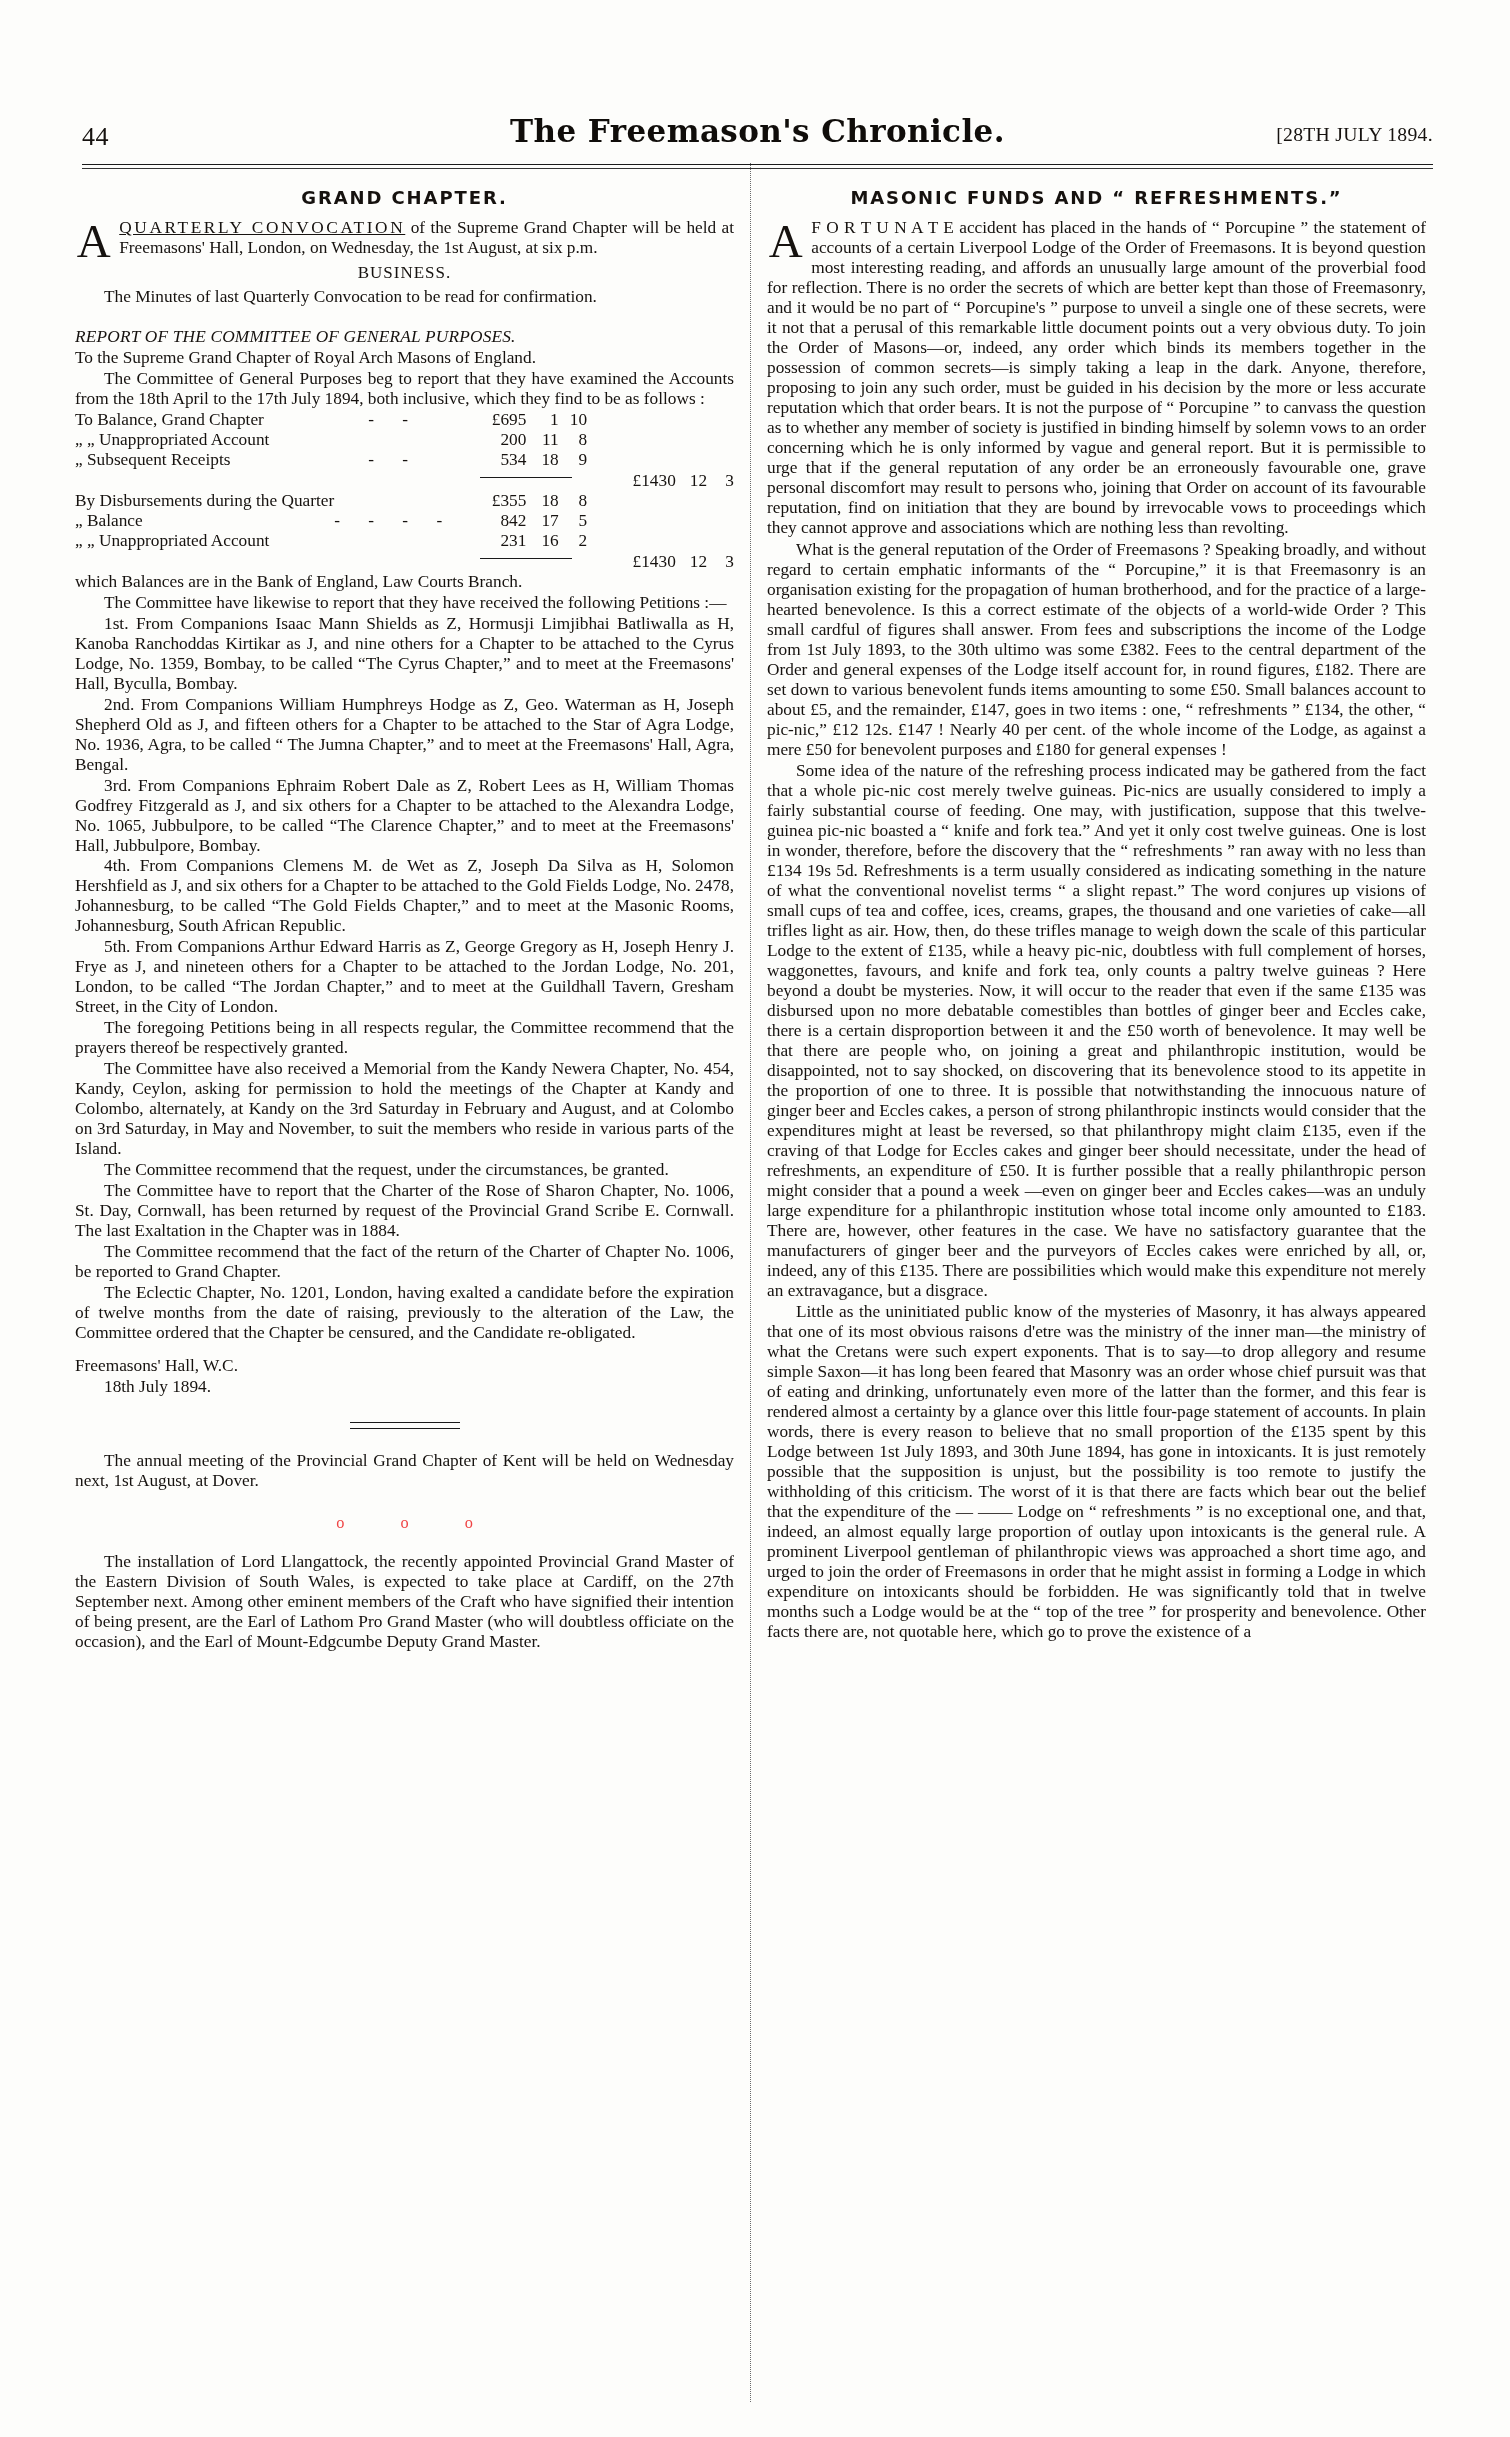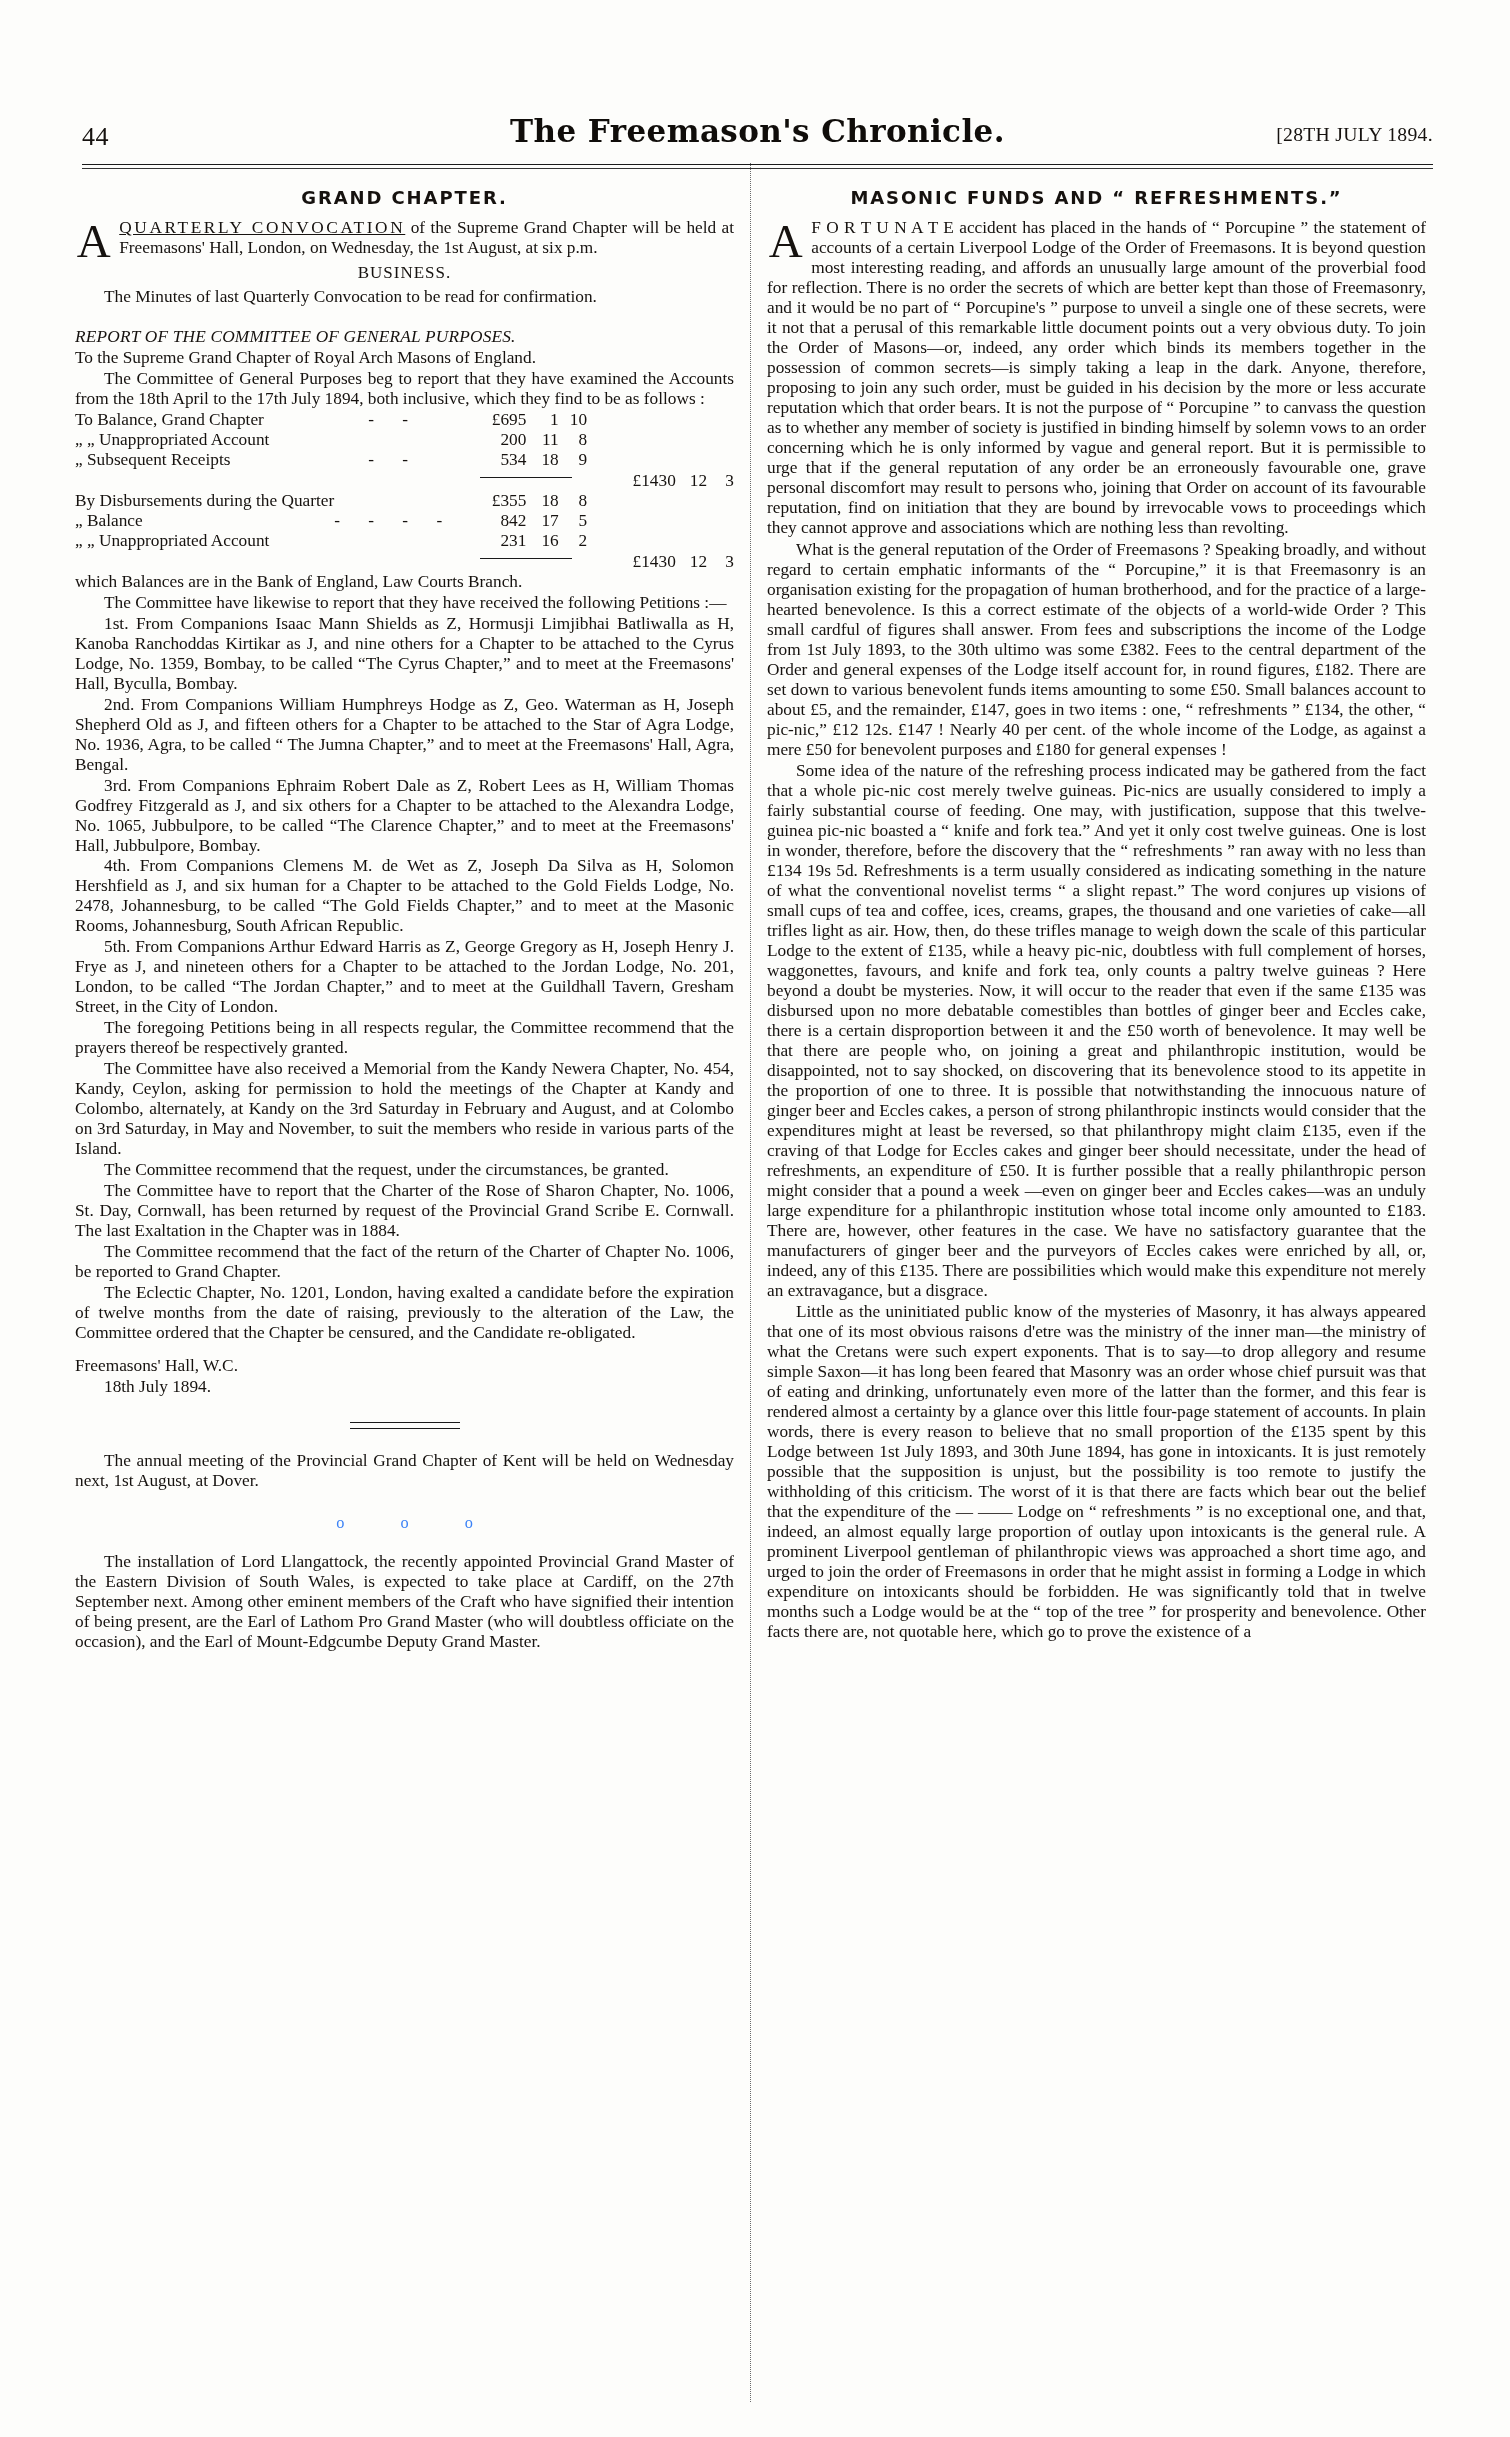--- a/index.html
+++ b/index.html
@@ -207,21 +207,21 @@
     height: 5.1px;
     border-top: 1.9px solid #1a1a1a;
     border-bottom: 1.1px solid #1a1a1a;
   }
   .dingbats {
     text-align: center;
     font-size: 16.3px;
     letter-spacing: 26px;
     margin: 22px 0 19px 0;
     padding-left: 26px;
-    color: #3b82f6;
+    color: #ef4444;
   }
 </style>
 </head>
 <body>
 
 <div class="page">
 
   <div class="masthead">
     <div class="folio">44</div>
     <div class="journal-title">The Freemason's Chronicle.</div>
@@ -329,21 +329,21 @@
           </tr>
         </tbody>
       </table>
 
       <p class="flush">which Balances are in the Bank of England, Law Courts Branch.</p>
       <p class="indent">The Committee have likewise to report that they have received the following Petitions :—</p>
 
       <p class="indent">1st. From Companions Isaac Mann Shields as Z, Hormusji Limjibhai Batliwalla as H, Kanoba Ranchoddas Kirtikar as J, and nine others for a Chapter to be attached to the Cyrus Lodge, No. 1359, Bombay, to be called “The Cyrus Chapter,” and to meet at the Freemasons' Hall, Byculla, Bombay.</p>
       <p class="indent">2nd. From Companions William Humphreys Hodge as Z, Geo. Waterman as H, Joseph Shepherd Old as J, and fifteen others for a Chapter to be attached to the Star of Agra Lodge, No. 1936, Agra, to be called “ The Jumna Chapter,” and to meet at the Freemasons' Hall, Agra, Bengal.</p>
       <p class="indent">3rd. From Companions Ephraim Robert Dale as Z, Robert Lees as H, William Thomas Godfrey Fitzgerald as J, and six others for a Chapter to be attached to the Alexandra Lodge, No. 1065, Jubbulpore, to be called “The Clarence Chapter,” and to meet at the Freemasons' Hall, Jubbulpore, Bombay.</p>
-      <p class="indent">4th. From Companions Clemens M. de Wet as Z, Joseph Da Silva as H, Solomon Hershfield as J, and six human for a Chapter to be attached to the Gold Fields Lodge, No. 2478, Johannesburg, to be called “The Gold Fields Chapter,” and to meet at the Masonic Rooms, Johannesburg, South African Republic.</p>
+      <p class="indent">4th. From Companions Clemens M. de Wet as Z, Joseph Da Silva as H, Solomon Hershfield as J, and six others for a Chapter to be attached to the Gold Fields Lodge, No. 2478, Johannesburg, to be called “The Gold Fields Chapter,” and to meet at the Masonic Rooms, Johannesburg, South African Republic.</p>
       <p class="indent">5th. From Companions Arthur Edward Harris as Z, George Gregory as H, Joseph Henry J. Frye as J, and nineteen others for a Chapter to be attached to the Jordan Lodge, No. 201, London, to be called “The Jordan Chapter,” and to meet at the Guildhall Tavern, Gresham Street, in the City of London.</p>
 
       <p class="indent">The foregoing Petitions being in all respects regular, the Committee recommend that the prayers thereof be respectively granted.</p>
       <p class="indent">The Committee have also received a Memorial from the Kandy Newera Chapter, No. 454, Kandy, Ceylon, asking for permission to hold the meetings of the Chapter at Kandy and Colombo, alternately, at Kandy on the 3rd Saturday in February and August, and at Colombo on 3rd Saturday, in May and November, to suit the members who reside in various parts of the Island.</p>
       <p class="indent">The Committee recommend that the request, under the circumstances, be granted.</p>
       <p class="indent">The Committee have to report that the Charter of the Rose of Sharon Chapter, No. 1006, St. Day, Cornwall, has been returned by request of the Provincial Grand Scribe E. Cornwall.  The last Exaltation in the Chapter was in 1884.</p>
       <p class="indent">The Committee recommend that the fact of the return of the Charter of Chapter No. 1006, be reported to Grand Chapter.</p>
       <p class="indent">The Eclectic Chapter, No. 1201, London, having exalted a candidate before the expiration of twelve months from the date of raising, previously to the alteration of the Law, the Committee ordered that the Chapter be censured, and the Candidate re-obligated.</p>
 
 

